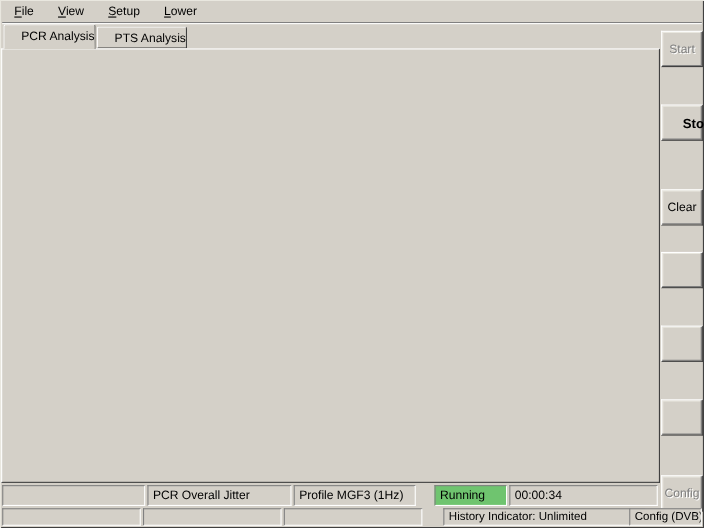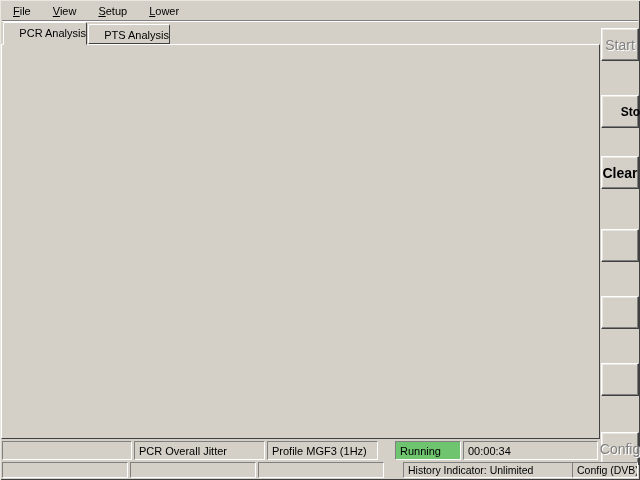--- a/index.html
+++ b/index.html
@@ -35,21 +35,21 @@
   .groupbox{position:absolute;box-sizing:border-box;
             border:1px solid #808080;box-shadow:inset 1px 1px 0 #fff,1px 1px 0 #fff;}
   .grouptitle{position:absolute;top:-8px;left:7px;background:#d4d0c8;padding:0 3px;
               color:#0000c8;font-weight:bold;white-space:nowrap;}
 
   
   .btn{position:absolute;box-sizing:border-box;background:#d4d0c8;
        border:1px solid;border-color:#fff #404040 #404040 #fff;
        box-shadow:inset -1px -1px 0 #808080,inset 1px 1px 0 #e9e7df;
        display:flex;align-items:center;justify-content:center;cursor:default;
-       font-family:"Liberation Sans",sans-serif;font-size:14px;padding:0;}
+       font-family:"Liberation Sans",sans-serif;font-size:11px;padding:0;}
   .btn.disabled{color:#808080;text-shadow:1px 1px 0 #fff;}
   .btn.bold{font-weight:bold;font-size:12px;}
   .side{left:601px;width:38px;height:33px;}
   .tiny{width:15px;height:14px;font-size:10px;line-height:10px;}
 
   
   .sb-btn{box-sizing:border-box;background:#d4d0c8;border:1px solid;
           border-color:#fff #404040 #404040 #fff;box-shadow:inset -1px -1px 0 #808080;
           display:flex;align-items:center;justify-content:center;
           font-size:8px;line-height:8px;color:#000;flex:none;}
@@ -244,21 +244,21 @@
   <button class="btn tiny" style="left:511px;top:381px;">
       <span>⇨</span>
     </button>
   <button class="btn tiny" style="left:485px;top:400px;">
       <span>⇩</span>
     </button>
   <button class="btn" style="left:532px;top:380px;width:58px;height:19px;">Rescale</button>
 
   <button class="btn side disabled" style="top:28px;">Start</button>
   <button class="btn side bold" style="top:95px;padding-left:28px;">Stop</button>
-  <button class="btn side" style="top:156px;font-weight:bold;">Clear</button>
+  <button class="btn side" style="top:172px;">Clear</button>
   <button class="btn side" style="top:229px;"></button>
   <button class="btn side" style="top:296px;"></button>
   <button class="btn side" style="top:363px;"></button>
   <button class="btn side disabled" style="top:432px;">Config</button>
 
   <div class="scell" style="left:2px;top:441px;width:130px;"></div>
   <div class="scell" style="left:134px;top:441px;width:131px;">PCR Overall Jitter</div>
   <div class="scell" style="left:267px;top:441px;width:111px;">Profile MGF3 (1Hz)</div>
   <div class="scell" style="left: 395px; top: 441px; width: 66px; background: rgb(111, 196, 111);">Running</div>
   <div class="scell" style="left:463px;top:441px;width:135px;">00:00:34</div>

